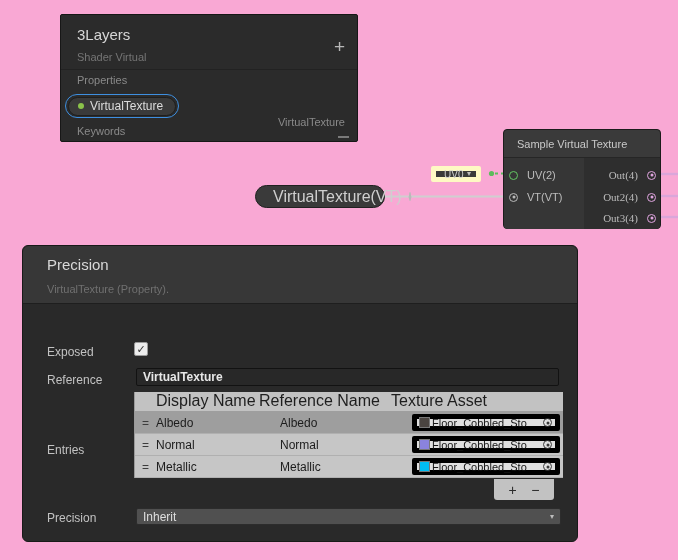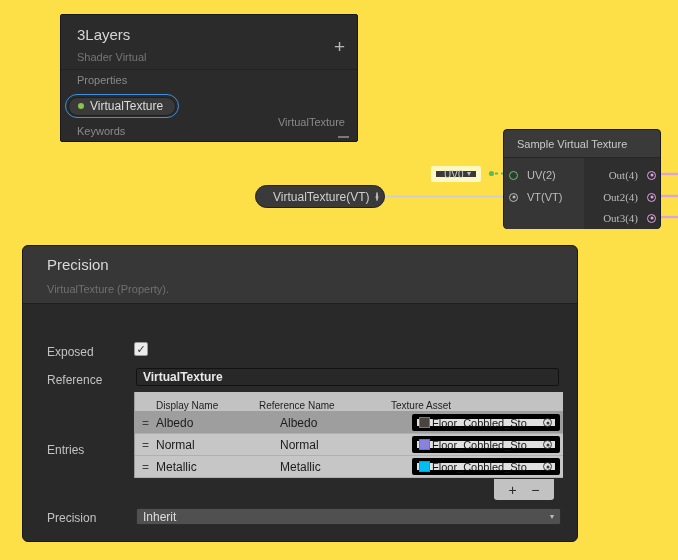--- a/index.html
+++ b/index.html
@@ -1,20 +1,20 @@
 <!DOCTYPE html>
 <html><head>
 <meta charset="utf-8">
 <style>
   * { margin: 0; padding: 0; box-sizing: border-box; }
   html, body { background: #181818; }
   body { font-family: "Liberation Sans", "DejaVu Sans", sans-serif; }
   #stage {
     position: relative; width: 678px; height: 560px;
-    background: #fde047; overflow: hidden;
+    background: #f9a8d4; overflow: hidden;
     color: #c8c8c8; font-size: 12px;
   }
   #wires { position: absolute; inset: 0; z-index: 1; }
   .panel { position: absolute; z-index: 2; }
 
   
   .blackboard {
     left: 60px; top: 14px; width: 298px; height: 128px;
     background: #2b2b2b; border: 1px solid #171717; border-radius: 2px;
   }
@@ -44,21 +44,21 @@
     display: flex; align-items: center; justify-content: space-between;
     padding: 0 5px 0 8px; font-size: 10px; color: #cfcfcf; cursor: pointer;
   }
   .chev { font-size: 8px; color: #bdbdbd; line-height: 1; }
 
   
   .prop-node {
     left: 255px; top: 185px; width: 130px; height: 23px;
     background: #3a3a3a; border: 1px solid #212121; border-radius: 12px;
     display: flex; align-items: center; gap: 7px; padding: 0 7px 0 10px;
-    font-size: 12px; color: #cfcfcf;
+    font-size: 16px; color: #cfcfcf;
   }
   .prop-node .label { flex: 1; white-space: nowrap; }
 
   
   .ring { width: 9px; height: 9px; border-radius: 50%; border: 1.5px solid; position: relative; background: transparent; }
   .ring.dotted::after {
     content: ""; position: absolute; left: 50%; top: 50%;
     width: 3px; height: 3px; border-radius: 50%;
     transform: translate(-50%, -50%); background: inherit;
   }
@@ -106,22 +106,22 @@
     position: absolute; left: 113px; top: 122px; width: 423px; height: 18px;
     background: #282828; border: 1px solid #121212; border-radius: 2px;
     display: flex; align-items: center; padding-left: 6px;
     font-size: 12px; font-weight: bold; color: #e8e8e8;
   }
   .entries-table {
     position: absolute; left: 111px; top: 146px; width: 429px;
     border-left: 1px solid #9a9a9a;
   }
   .tbl-header {
-    height: 20px; background: #c2c2c2; display: flex; align-items: flex-end;
-    font-size: 10px; color: #1e1e1e; border-bottom: 1px solid #9e9e9e;
+    height: 20px; background: #c2c2c2; display: flex; align-items: flex-start;
+    font-size: 16px; color: #1e1e1e; border-bottom: 1px solid #9e9e9e;
   }
   .tbl-header .h1 { padding-left: 21px; width: 124px; }
   .tbl-header .h2 { width: 132px; }
   .tbl-header .h3 { flex: 1; }
   .tbl-row {
     height: 22px; background: #c6c6c6; display: flex; align-items: center;
     position: relative; font-size: 12px; color: #1c1c1c;
     border-bottom: 1px solid #b0b0b0;
   }
   .tbl-row.selected { background: #9e9e9e; }

